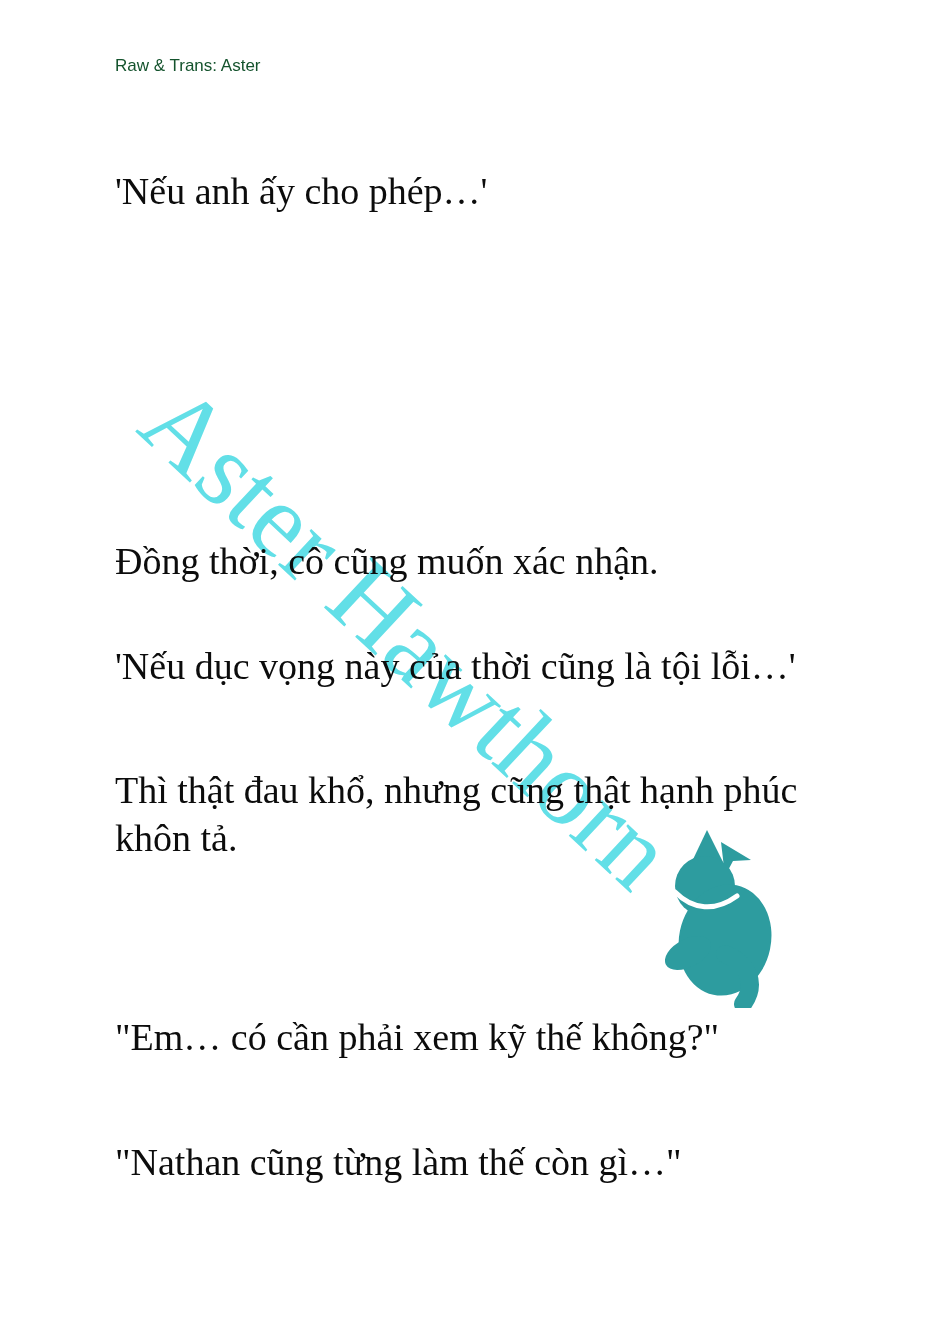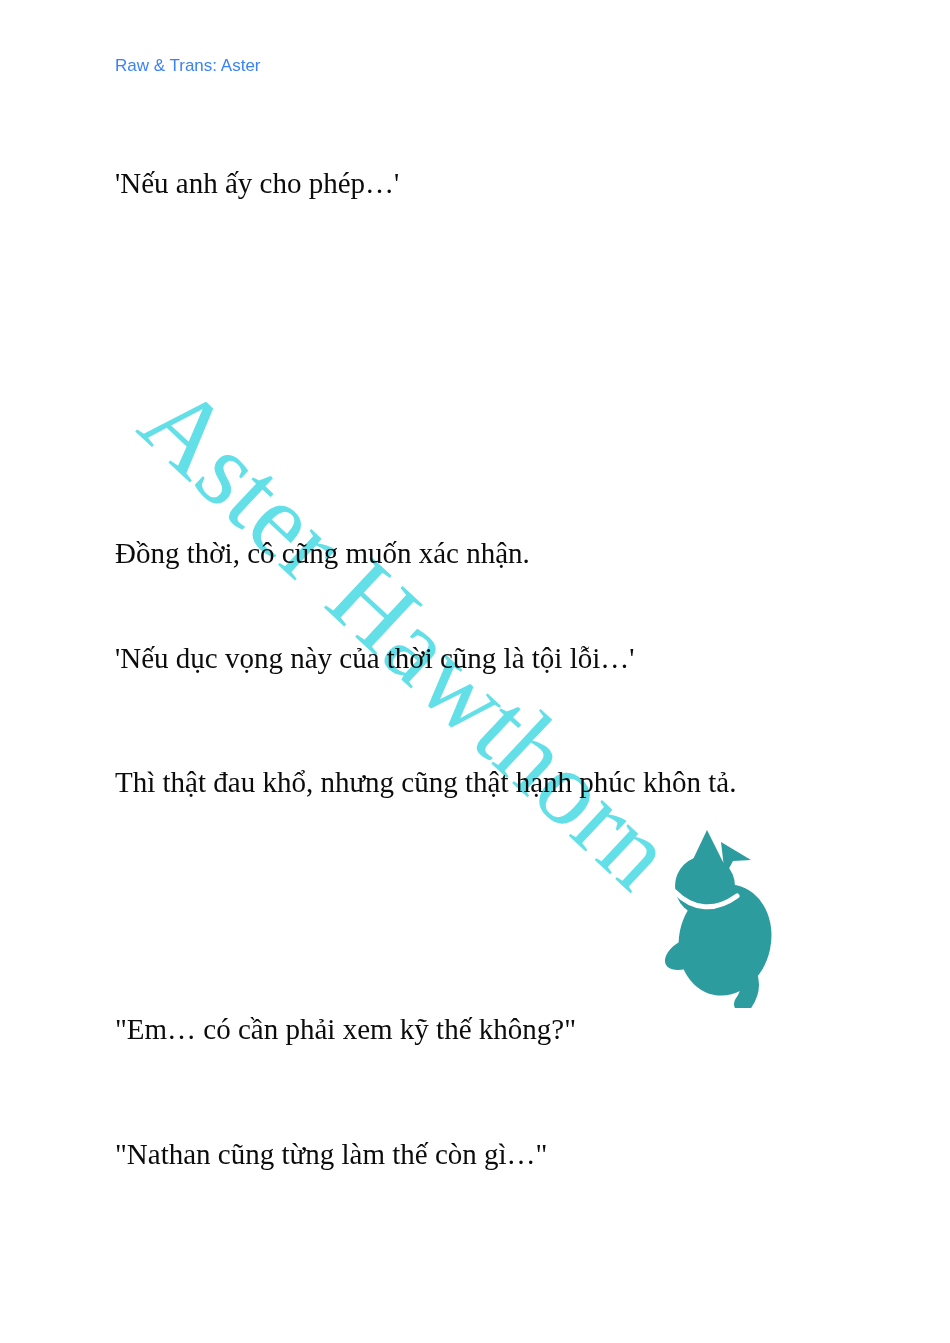--- a/index.html
+++ b/index.html
@@ -17,31 +17,32 @@
     font-family: "Liberation Serif", serif;
     color: #0c0c0c;
   }
   .header {
     position: absolute;
     left: 115px;
     top: 56px;
     font-family: "Liberation Sans", sans-serif;
     font-size: 17px;
     line-height: 20px;
-    color: #3b82f6;
+    color: #14532d;
     z-index: 3;
   }
   .para {
     position: absolute;
     left: 115px;
     width: 724px;
-    font-size: 29px;
+    font-size: 38px;
     line-height: 48px;
     white-space: pre-line;
     z-index: 3;
+    margin-top: 8px;
   }
   .watermark {
     position: absolute;
     left: 42px;
     top: 572px;
     width: 730px;
     height: 130px;
     line-height: 130px;
     text-align: center;
     font-family: "Liberation Serif", serif;

